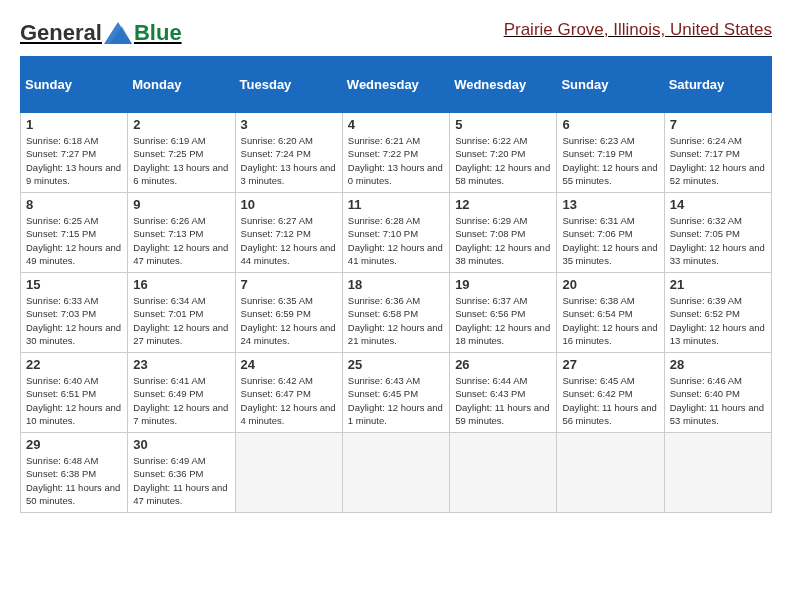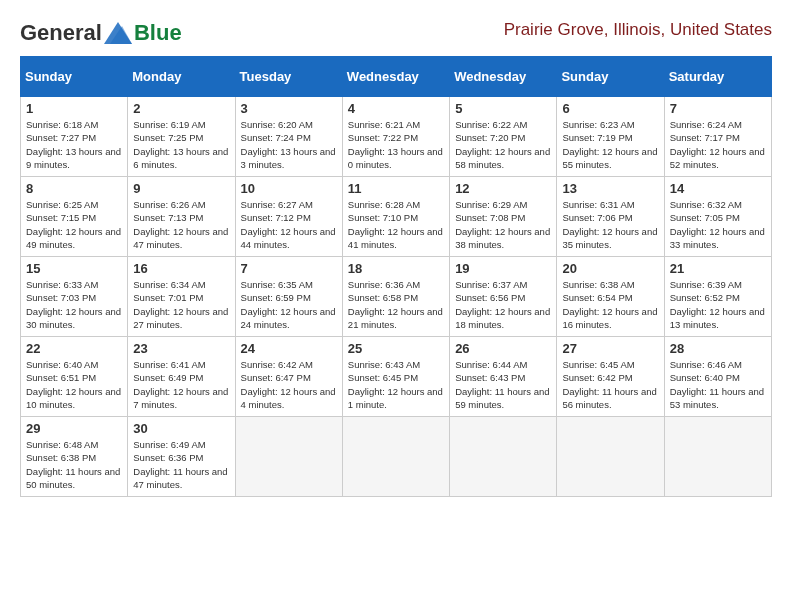--- a/index.html
+++ b/index.html
@@ -8,20 +8,21 @@
       background: #fff;
       width: 792px;
       min-height: 612px;
       padding: 20px;
     }
     .header {
       display: flex;
       justify-content: space-between;
       align-items: flex-start;
       margin-bottom: 10px;
+      text-decoration: underline;
     }
     .logo {
       display: flex;
       flex-direction: column;
       align-items: flex-start;
     }
     .logo-text {
       display: flex;
       align-items: center;
       font-size: 22px;
@@ -50,21 +51,21 @@
     .calendar {
       width: 100%;
       border-collapse: collapse;
       table-layout: fixed;
     }
     .calendar th {
       background-color: #1a6abf;
       color: #fff;
       font-size: 13px;
       font-weight: bold;
-      padding: 12px 4px;
+      padding: 20px 4px;
       text-align: left;
       border: 1px solid #1a6abf;
     }
     .calendar td {
       border: 1px solid #ccc;
       vertical-align: top;
       padding: 4px 5px;
       font-size: 10px;
       color: #333;
       height: 80px;

